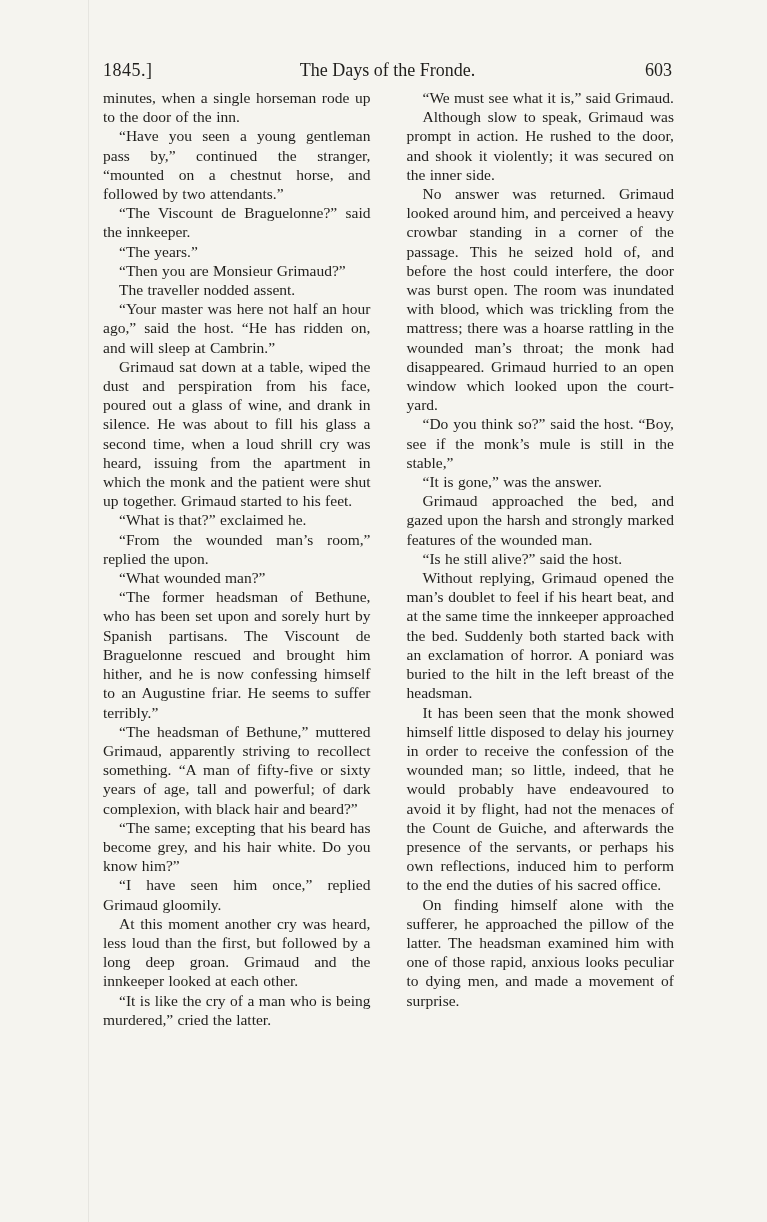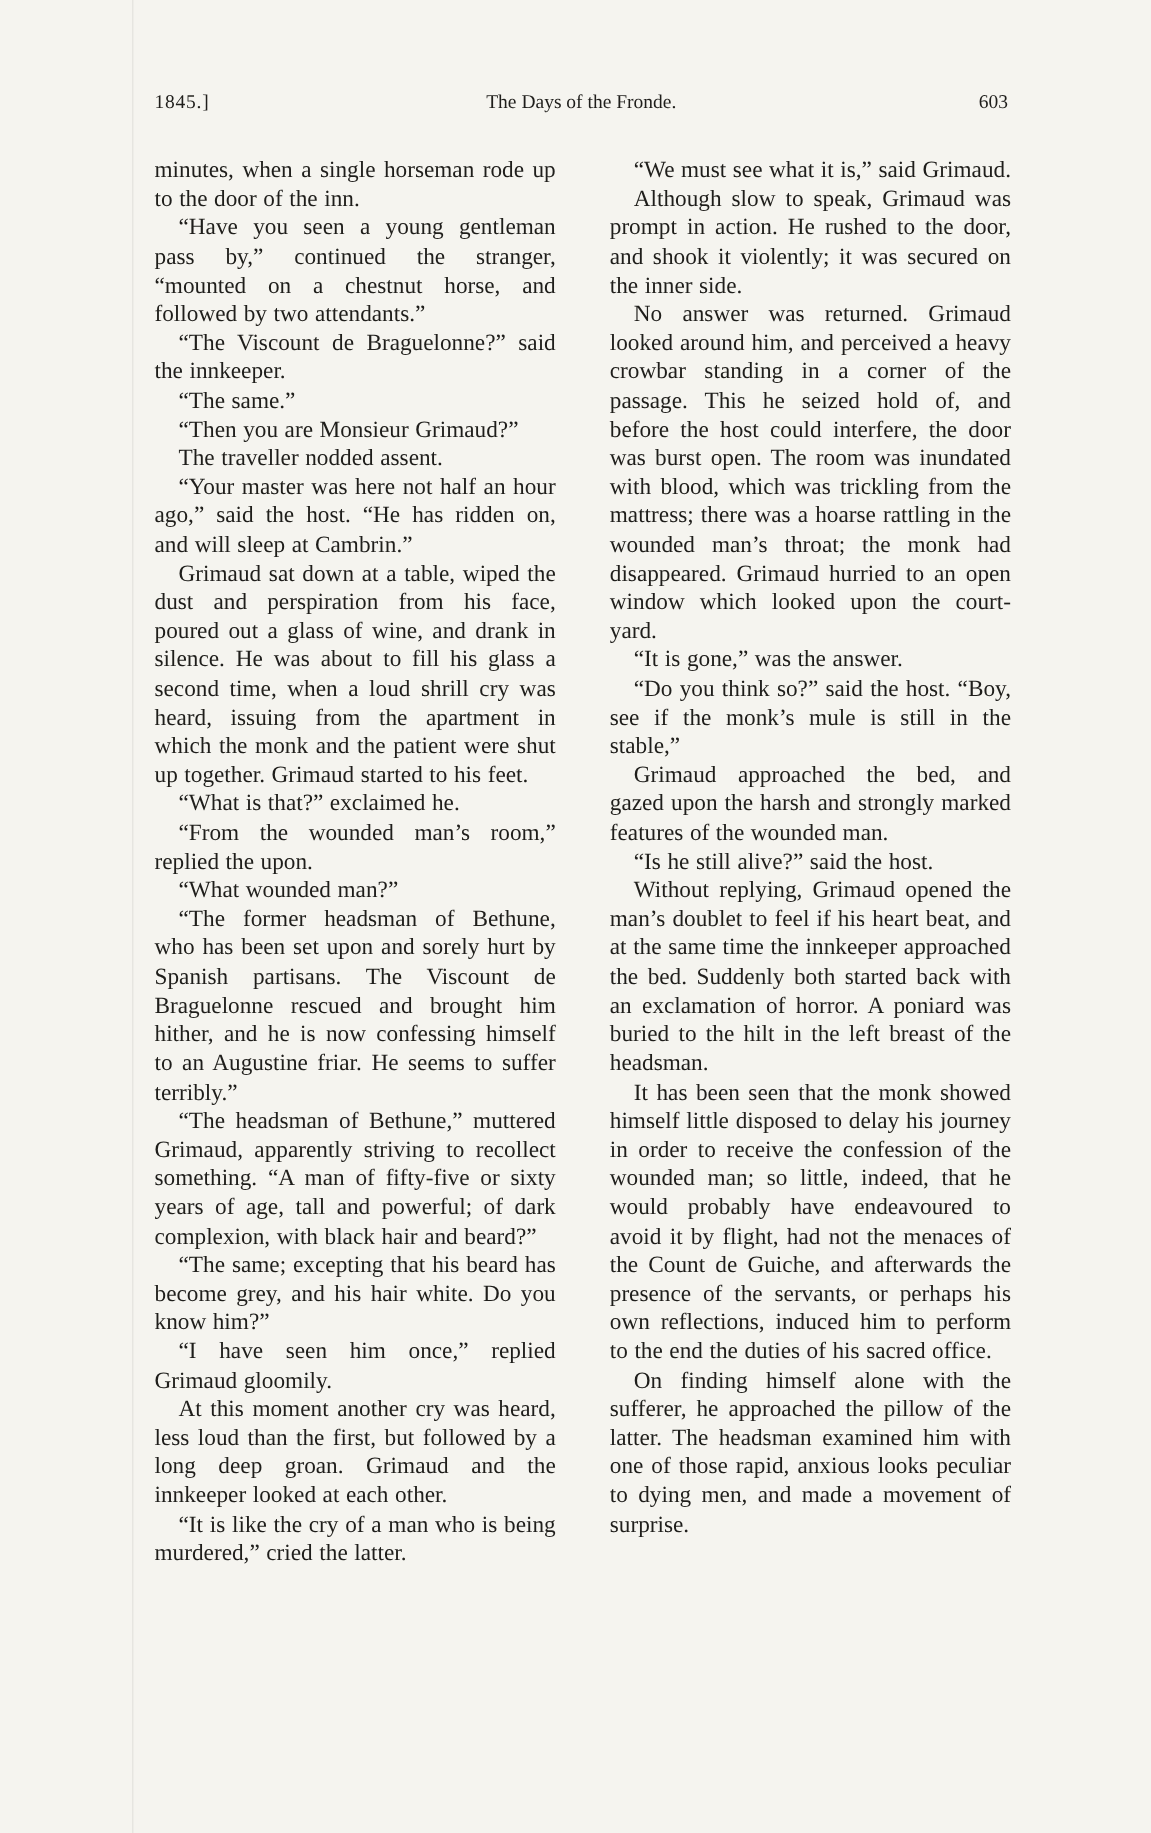--- a/index.html
+++ b/index.html
@@ -17,28 +17,28 @@
     position: absolute;
     left: 88px; top: 0; bottom: 0;
     width: 1px;
     background: rgba(0,0,0,0.06);
   }
   .page-header {
     position: absolute;
     top: 60px; left: 103px; right: 95px;
     display: flex;
     align-items: center;
-    font-size: 13px;
+    font-size: 18px;
   }
   .page-header .year  { width: 90px; letter-spacing: 0.5px; }
   .page-header .title { flex: 1; text-align: center; }
   .page-header .pagenum { width: 90px; text-align: right; }
   .columns {
     position: absolute;
-    top: 104px; left: 103px; right: 93px;
+    top: 88px; left: 103px; right: 93px;
     display: flex;
     gap: 36px;
   }
   .column {
     flex: 1;
     min-width: 0;
     font-size: 15.5px;
     line-height: 19.2px;
     text-align: justify;
     word-spacing: 0.5px;
@@ -56,41 +56,41 @@
     <span class="year">1845.]</span>
     <span class="title">The Days of the Fronde.</span>
     <span class="pagenum">603</span>
   </header>
 
   <main class="columns">
     <div class="column left">
         <p class="para">minutes, when a single horseman rode up to the door of the inn.</p>
         <p class="para">“Have you seen a young gentleman pass by,” continued the stranger, “mounted on a chestnut horse, and followed by two attendants.”</p>
         <p class="para">“The Viscount de Braguelonne?” said the innkeeper.</p>
-        <p class="para">“The same.”</p>
+        <p class="para">“The years.”</p>
         <p class="para">“Then you are Monsieur Grimaud?”</p>
         <p class="para">The traveller nodded assent.</p>
         <p class="para">“Your master was here not half an hour ago,” said the host. “He has ridden on, and will sleep at Cambrin.”</p>
         <p class="para">Grimaud sat down at a table, wiped the dust and perspiration from his face, poured out a glass of wine, and drank in silence. He was about to fill his glass a second time, when a loud shrill cry was heard, issuing from the apartment in which the monk and the patient were shut up together. Grimaud started to his feet.</p>
         <p class="para">“What is that?” exclaimed he.</p>
         <p class="para">“From the wounded man’s room,” replied the upon.</p>
         <p class="para">“What wounded man?”</p>
         <p class="para">“The former headsman of Bethune, who has been set upon and sorely hurt by Spanish partisans. The Viscount de Braguelonne rescued and brought him hither, and he is now confessing himself to an Augustine friar. He seems to suffer terribly.”</p>
         <p class="para">“The headsman of Bethune,” muttered Grimaud, apparently striving to recollect something. “A man of fifty-five or sixty years of age, tall and powerful; of dark complexion, with black hair and beard?”</p>
         <p class="para">“The same; excepting that his beard has become grey, and his hair white. Do you know him?”</p>
         <p class="para">“I have seen him once,” replied Grimaud gloomily.</p>
         <p class="para">At this moment another cry was heard, less loud than the first, but followed by a long deep groan. Grimaud and the innkeeper looked at each other.</p>
         <p class="para">“It is like the cry of a man who is being murdered,” cried the latter.</p>
       </div>
     <div class="column right">
         <p class="para">“We must see what it is,” said Grimaud.</p>
         <p class="para">Although slow to speak, Grimaud was prompt in action. He rushed to the door, and shook it violently; it was secured on the inner side.</p>
         <p class="para">No answer was returned. Grimaud looked around him, and perceived a heavy crowbar standing in a corner of the passage. This he seized hold of, and before the host could interfere, the door was burst open. The room was inundated with blood, which was trickling from the mattress; there was a hoarse rattling in the wounded man’s throat; the monk had disappeared. Grimaud hurried to an open window which looked upon the court-yard.</p>
+        <p class="para">“Do you think so?” said the host. “Boy, see if the monk’s mule is still in the stable,”</p>
         <p class="para">“It is gone,” was the answer.</p>
-        <p class="para">“Do you think so?” said the host. “Boy, see if the monk’s mule is still in the stable,”</p>
         <p class="para">Grimaud approached the bed, and gazed upon the harsh and strongly marked features of the wounded man.</p>
         <p class="para">“Is he still alive?” said the host.</p>
         <p class="para">Without replying, Grimaud opened the man’s doublet to feel if his heart beat, and at the same time the innkeeper approached the bed. Suddenly both started back with an exclamation of horror. A poniard was buried to the hilt in the left breast of the headsman.</p>
         <p class="para">It has been seen that the monk showed himself little disposed to delay his journey in order to receive the confession of the wounded man; so little, indeed, that he would probably have endeavoured to avoid it by flight, had not the menaces of the Count de Guiche, and afterwards the presence of the servants, or perhaps his own reflections, induced him to perform to the end the duties of his sacred office.</p>
         <p class="para">On finding himself alone with the sufferer, he approached the pillow of the latter. The headsman examined him with one of those rapid, anxious looks peculiar to dying men, and made a movement of surprise.</p>
       </div>
   </main>
 </div>
 
 </body></html>

